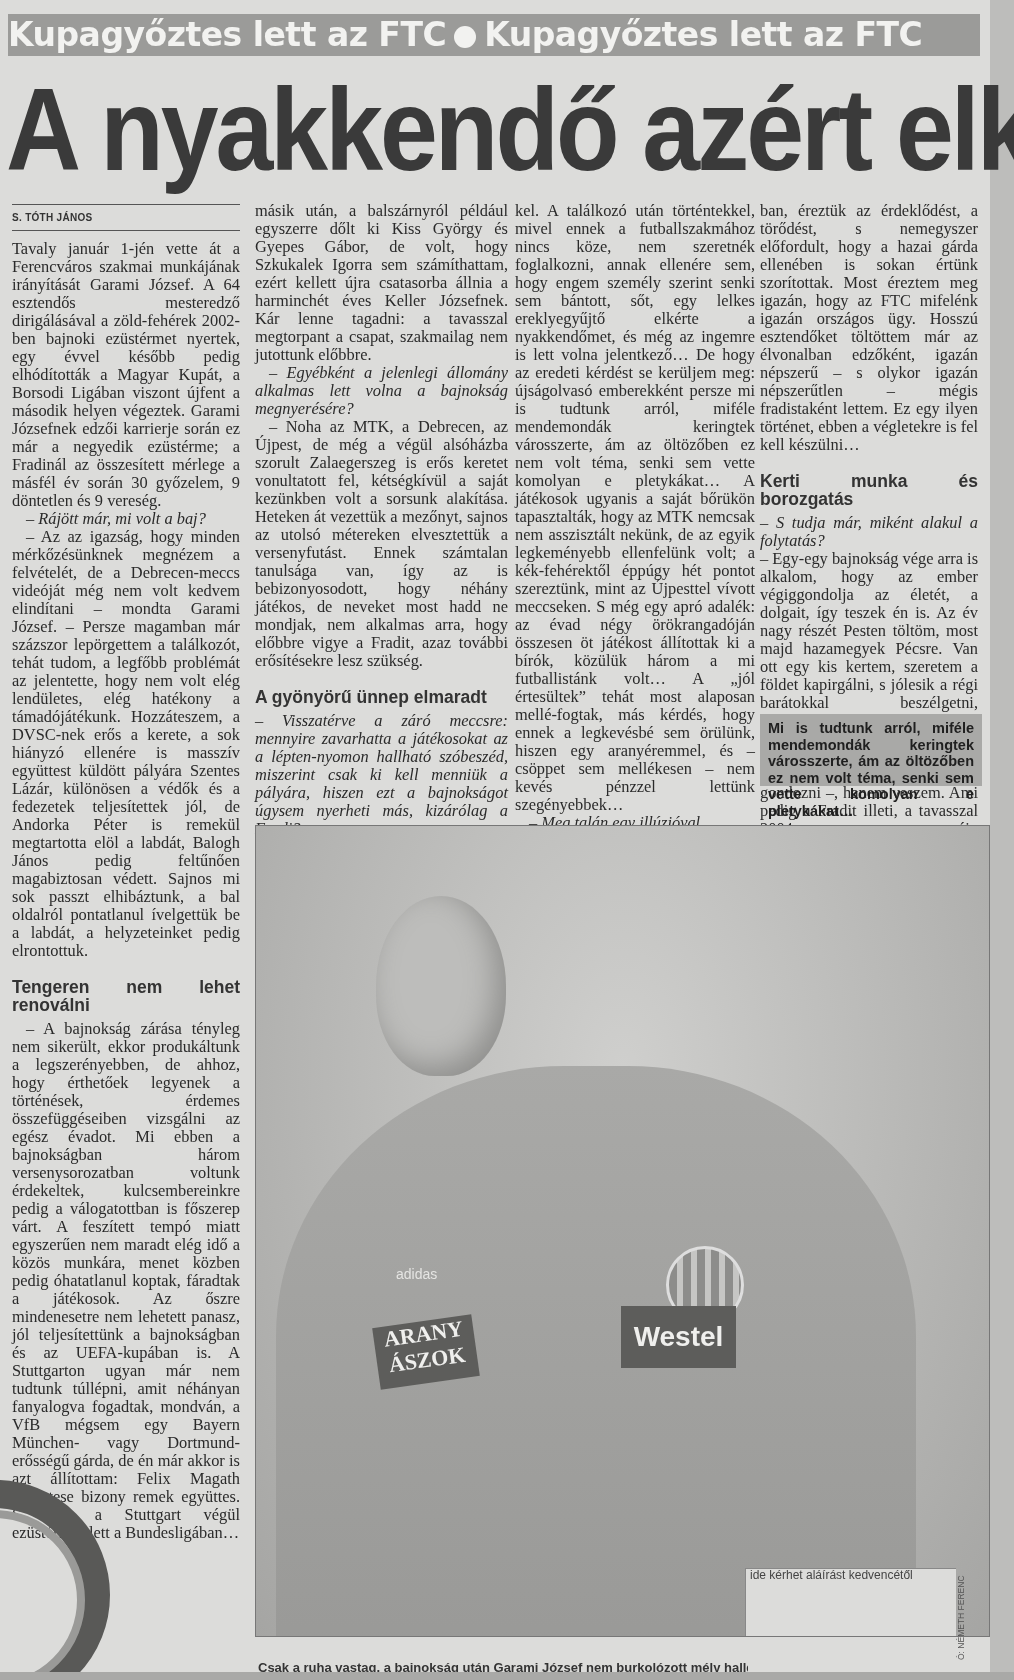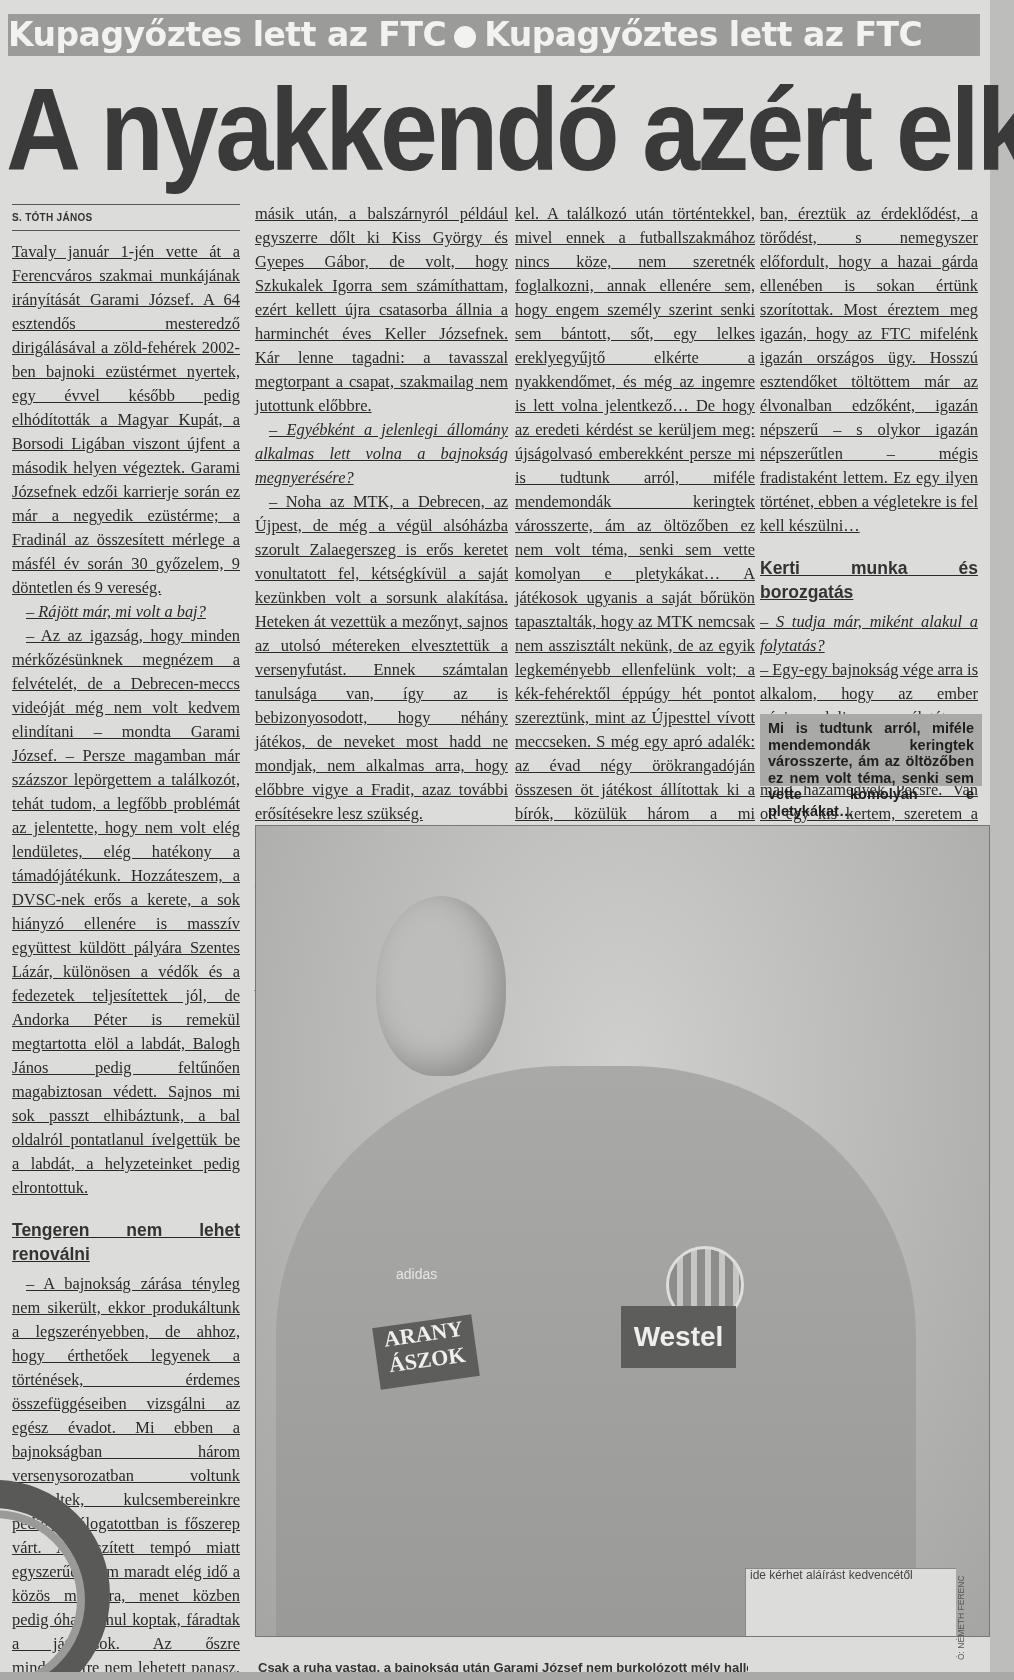--- a/index.html
+++ b/index.html
@@ -17,21 +17,21 @@
     font-family:"DejaVu Sans", sans-serif; font-weight:bold; font-size:33px;
     line-height:42px; box-sizing:border-box; letter-spacing:-0.5px; white-space:nowrap;
   }
   .kicker .dot { display:inline-block; width:22px; height:22px; border-radius:50%; background:#f2f2f0; margin:0 8px; vertical-align:-2px; }
   .headline {
     position:absolute; left:6px; top:68px; width:980px;
     font-family:"Liberation Sans", sans-serif; font-weight:bold;
     font-size:104px; line-height:110px; color:#3a3a3a; letter-spacing:-3px;
     transform:scaleY(1.12); transform-origin:top left; white-space:nowrap;
   }
-  .col { position:absolute; font-size:16.4px; line-height:24px; text-align:justify; hyphens:auto;text-decoration:underline; }
+  .col { position:absolute; font-size:16.4px; line-height:18px; text-align:justify; hyphens:auto; }
   .col p { margin:0; text-indent:14px; }
   .col p.noindent { text-indent:0; }
   .col p.q { font-style:italic; }
   .col1 { left:12px; top:240px; width:228px; }
   .col2 { left:255px; top:202px; width:253px; }
   .col3 { left:515px; top:202px; width:240px; }
   .col4 { left:760px; top:202px; width:218px; }
   .byline-rule { position:absolute; left:12px; width:228px; height:1px; background:#555; }
   .byline { position:absolute; left:12px; top:212px; font-family:"Liberation Sans", sans-serif; font-weight:bold; font-size:10px; letter-spacing:0.3px; color:#333; }
   .subhead { font-family:"Liberation Sans", sans-serif; font-weight:bold; font-size:17.5px; color:#333; margin:18px 0 6px 0 !important; text-indent:0 !important; }

